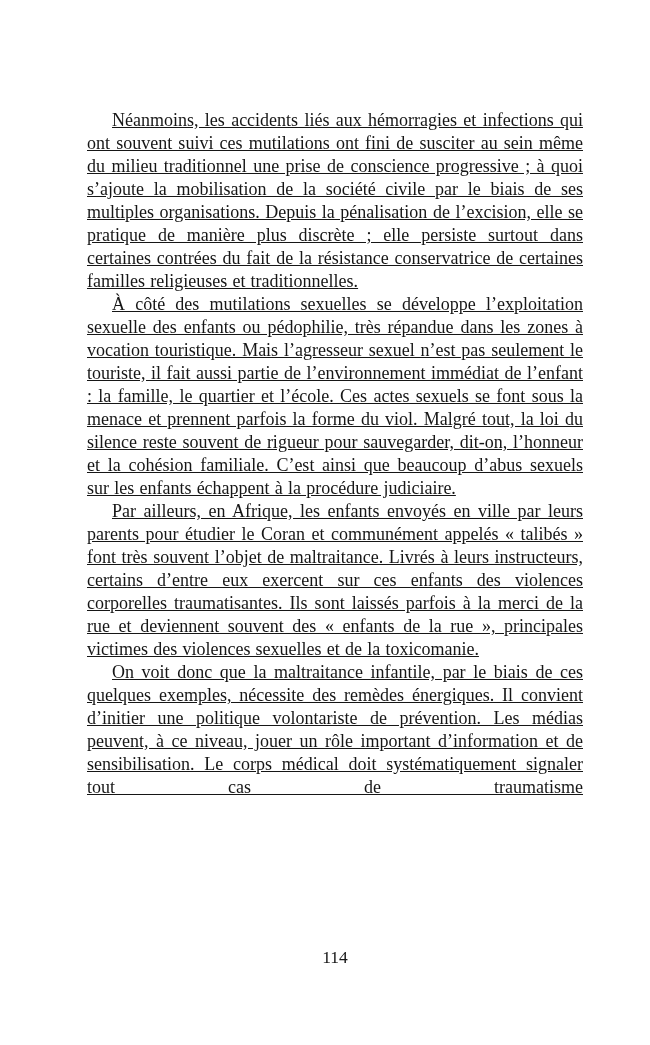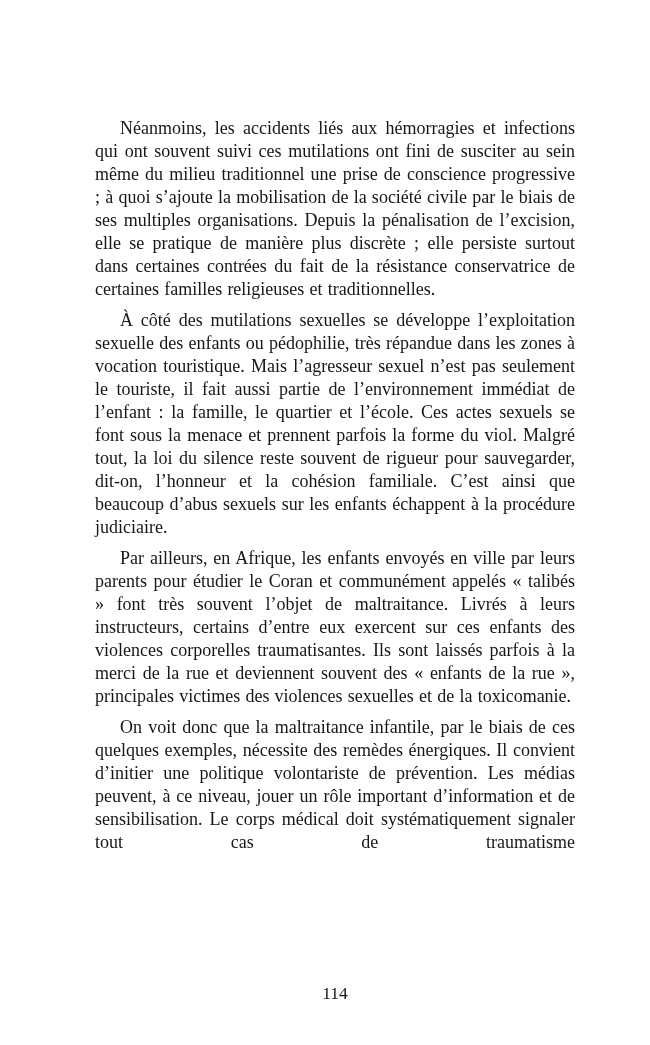--- a/index.html
+++ b/index.html
@@ -19,38 +19,38 @@
   .text-block {
     position: absolute;
     left: 87px;
     top: 109px;
     width: 496px;
     font-size: 18px;
     line-height: 23px;
     text-align: justify;
   }
   .text-block p {
-    margin: 8px;
+    margin: 0;
     padding: 0;
     text-indent: 25px;
     word-spacing: 0.04em;
+    text-decoration: underline;
   }
   .text-block p.continues {
     
     text-align-last: justify;
   }
   .page-number {
     position: absolute;
     left: 87px;
     top: 946px;
     width: 496px;
     text-align: center;
     font-size: 17.5px;
     line-height: 23px;
-    margin-top: 36px;
   }
 </style>
 </head>
 <body>
 
 <div class="page">
   <div class="text-block">
     <p>Néanmoins, les accidents liés aux hémorragies et infections qui ont souvent suivi ces mutilations ont fini de susciter au sein même du milieu traditionnel une prise de conscience progressive ; à quoi s’ajoute la mobilisation de la société civile par le biais de ses multiples organisations. Depuis la pénalisation de l’excision, elle se pratique de manière plus discrète ; elle persiste surtout dans certaines contrées du fait de la résistance conservatrice de certaines familles religieuses et traditionnelles.</p>
     <p>À côté des mutilations sexuelles se développe l’exploitation sexuelle des enfants ou pédophilie, très répandue dans les zones à vocation touristique. Mais l’agresseur sexuel n’est pas seulement le touriste, il fait aussi partie de l’environnement immédiat de l’enfant : la famille, le quartier et l’école. Ces actes sexuels se font sous la menace et prennent parfois la forme du viol. Malgré tout, la loi du silence reste souvent de rigueur pour sauvegarder, dit-on, l’honneur et la cohésion familiale. C’est ainsi que beaucoup d’abus sexuels sur les enfants échappent à la procédure judiciaire.</p>
     <p>Par ailleurs, en Afrique, les enfants envoyés en ville par leurs parents pour étudier le Coran et communément appelés « talibés » font très souvent l’objet de maltraitance. Livrés à leurs instructeurs, certains d’entre eux exercent sur ces enfants des violences corporelles traumatisantes. Ils sont laissés parfois à la merci de la rue et deviennent souvent des « enfants de la rue », principales victimes des violences sexuelles et de la toxicomanie.</p>

